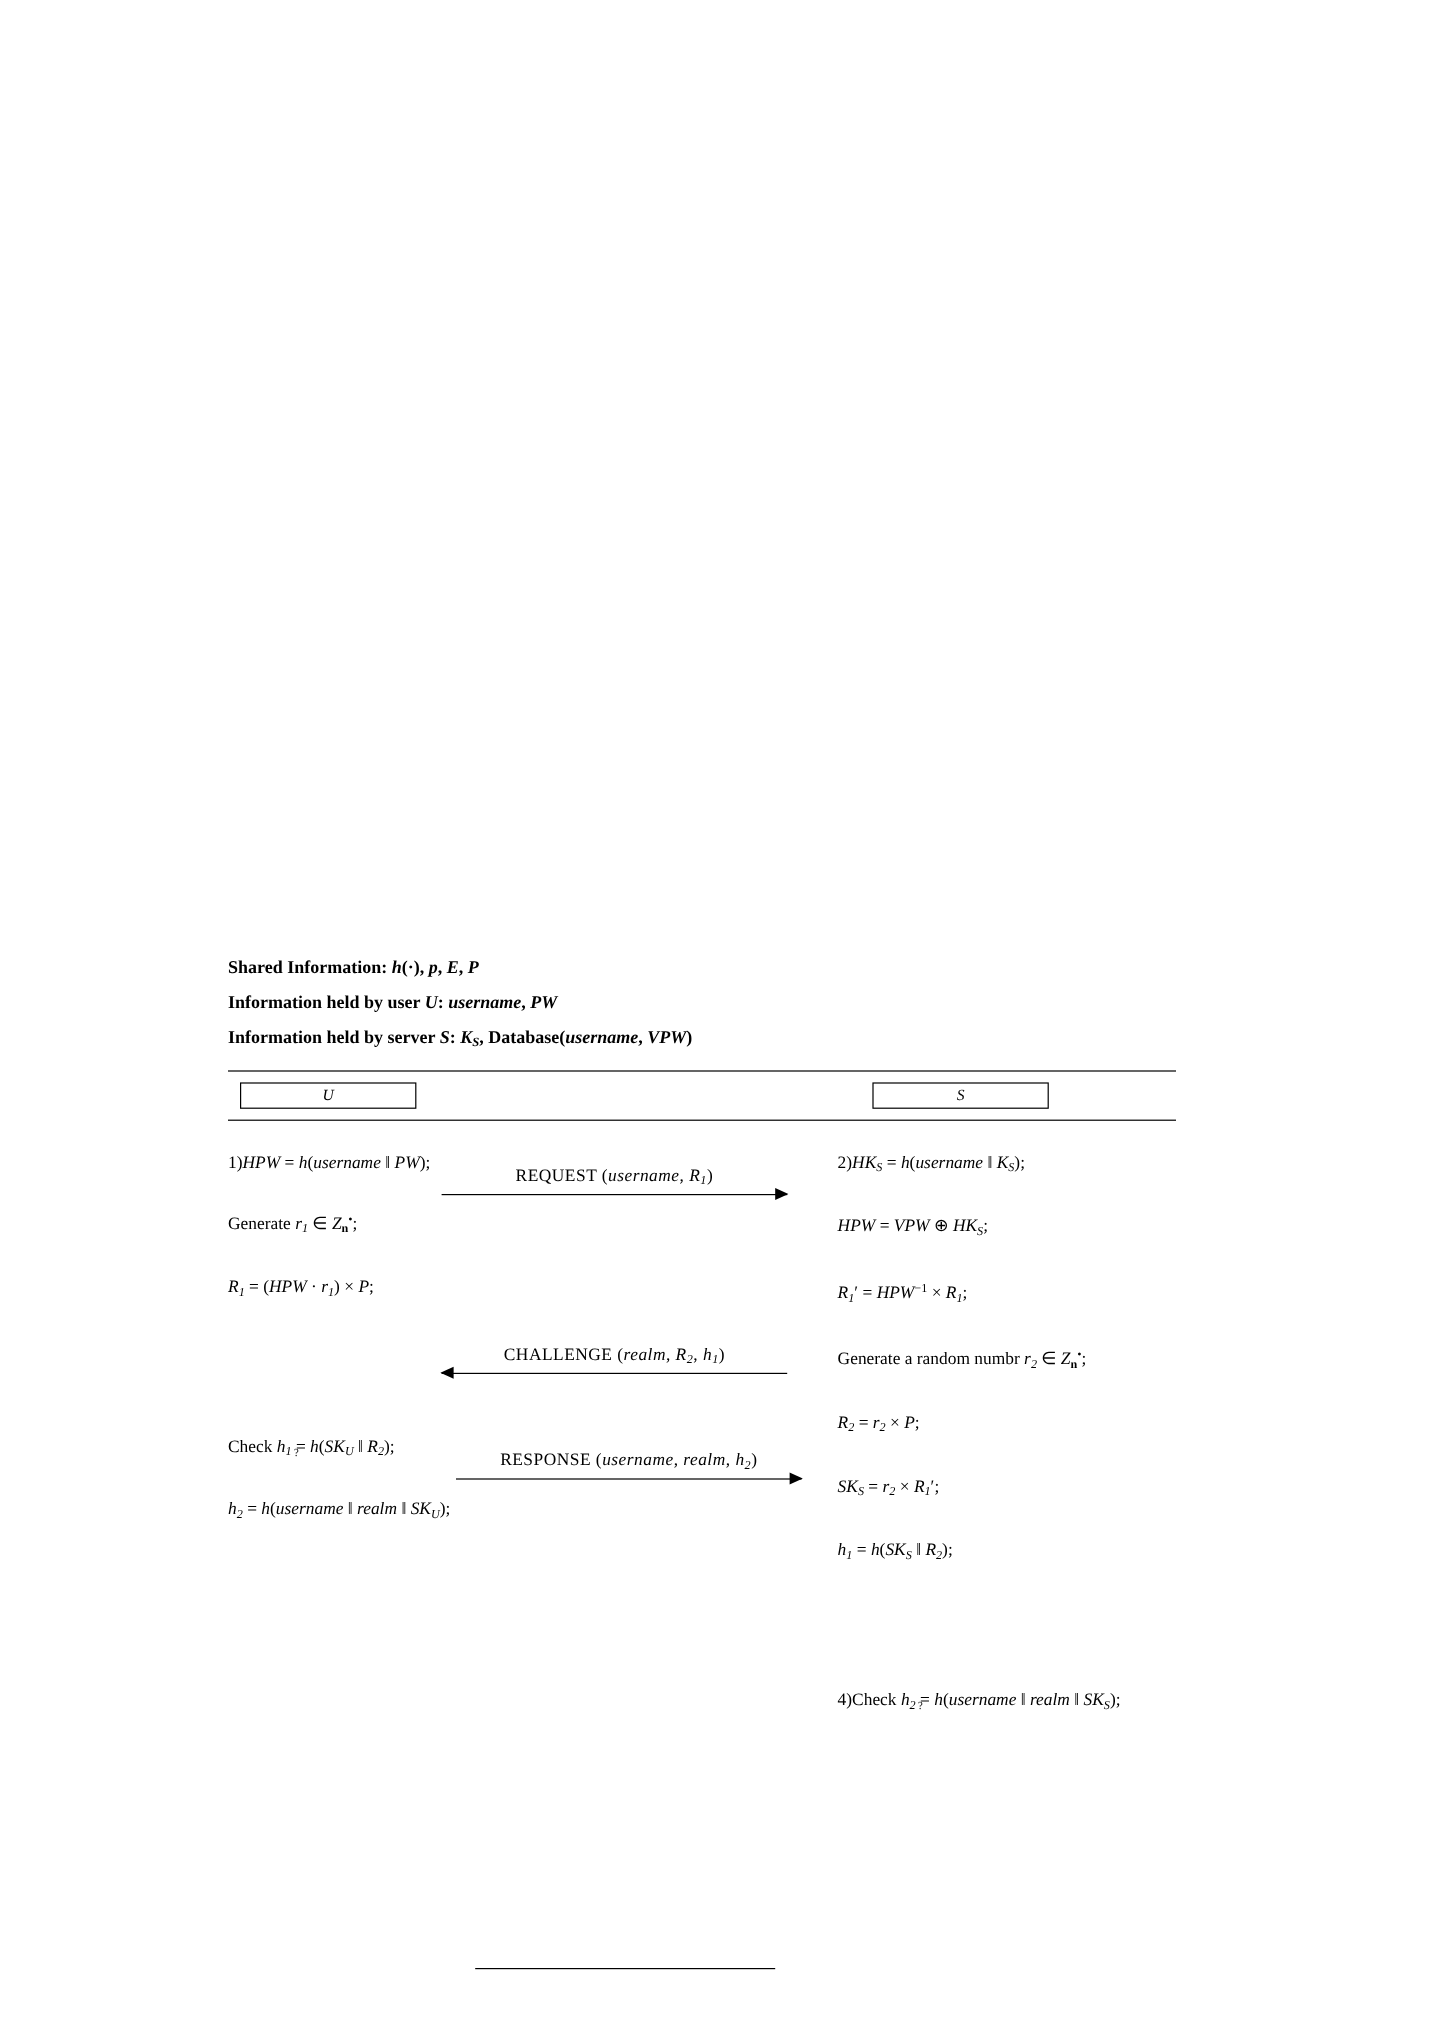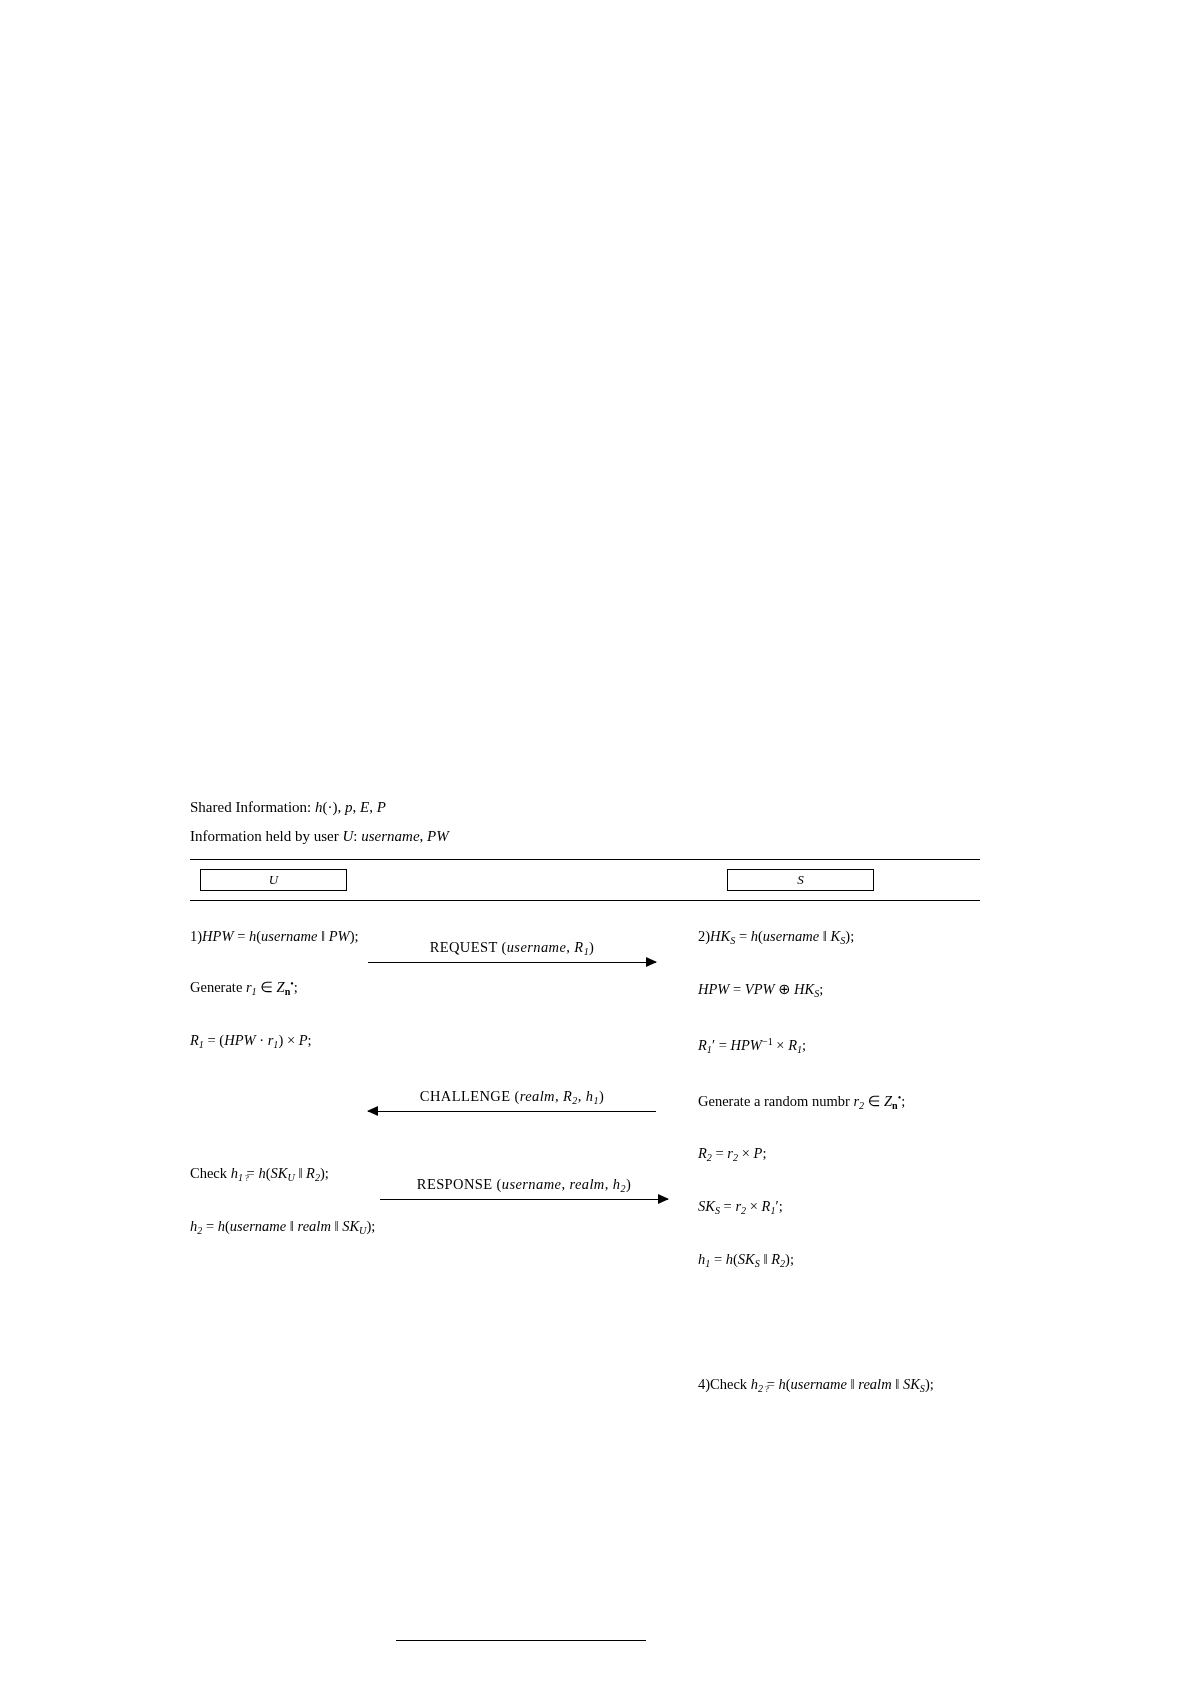--- a/index.html
+++ b/index.html
@@ -23,20 +23,21 @@
     width: 790px;
   }
 
   .preamble {
     font-size: 15px;
     line-height: 25px;
   }
   .preamble .line {
     white-space: nowrap;
     margin-bottom: 4px;
+    font-weight: bold;
   }
 
   .rule {
     border-top: 1px solid #000;
     margin-top: 10px;
   }
   .rule-bottom {
     border-top: 1px solid #000;
     margin-top: 0px;
   }
@@ -161,20 +162,25 @@
   <div class="preamble">
     <div class="line">
       <span>Shared Information:</span>
       <i>h</i>(·)<i></i>, <i>p</i>, <i>E</i>, <i>P</i>
     </div>
     <div class="line">
       <span>Information held by user</span>
       <i>U</i>:
       <i>username</i>, <i>PW</i>
     </div>
+    <div class="line">
+      <span>Information held by server</span>
+      <i>S</i>:
+      <i>K</i><i class="sub">S</i>, Database(<i>username</i>, <i>VPW</i>)
+    </div>
   </div>
 
   <div class="rule"></div>
 
   <div class="party-row">
     <div class="party-box user">U</div>
     <div class="party-box server">S</div>
   </div>
 
   <div class="rule-bottom"></div>

